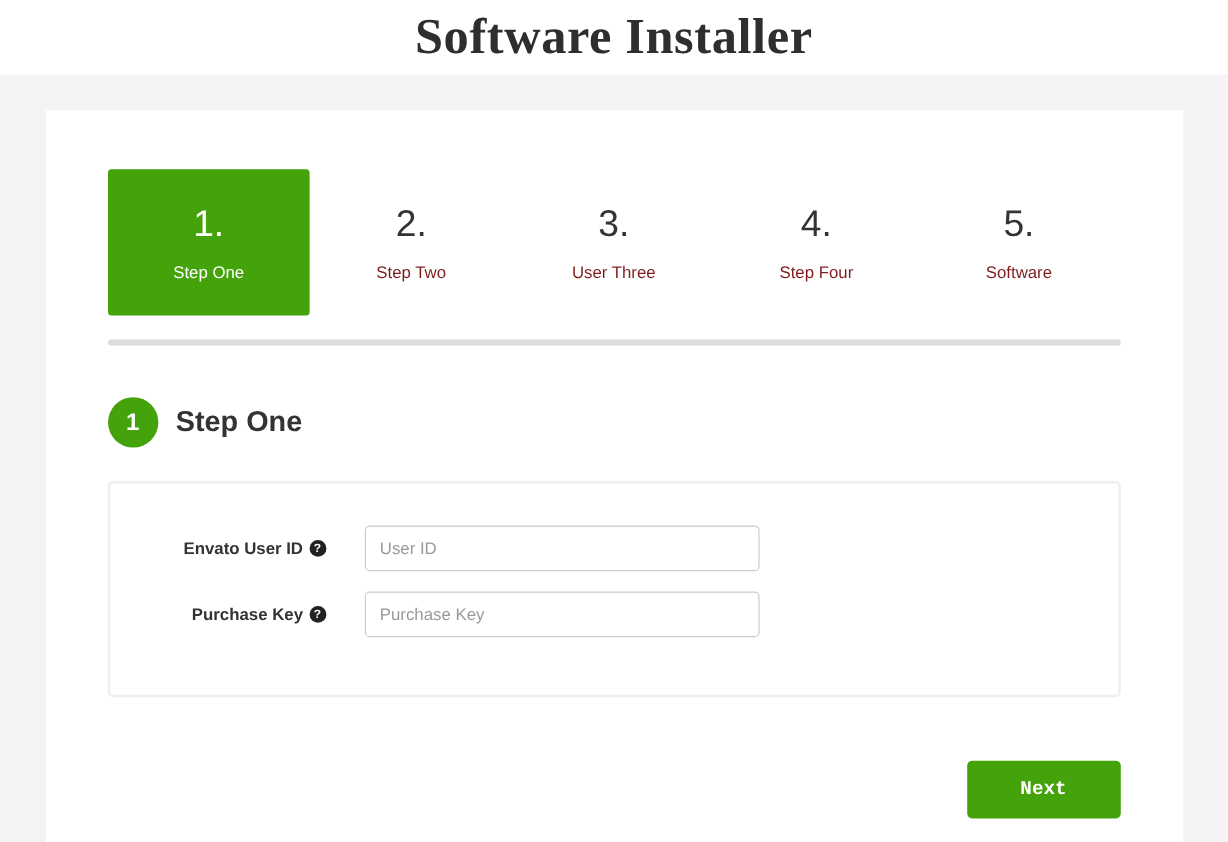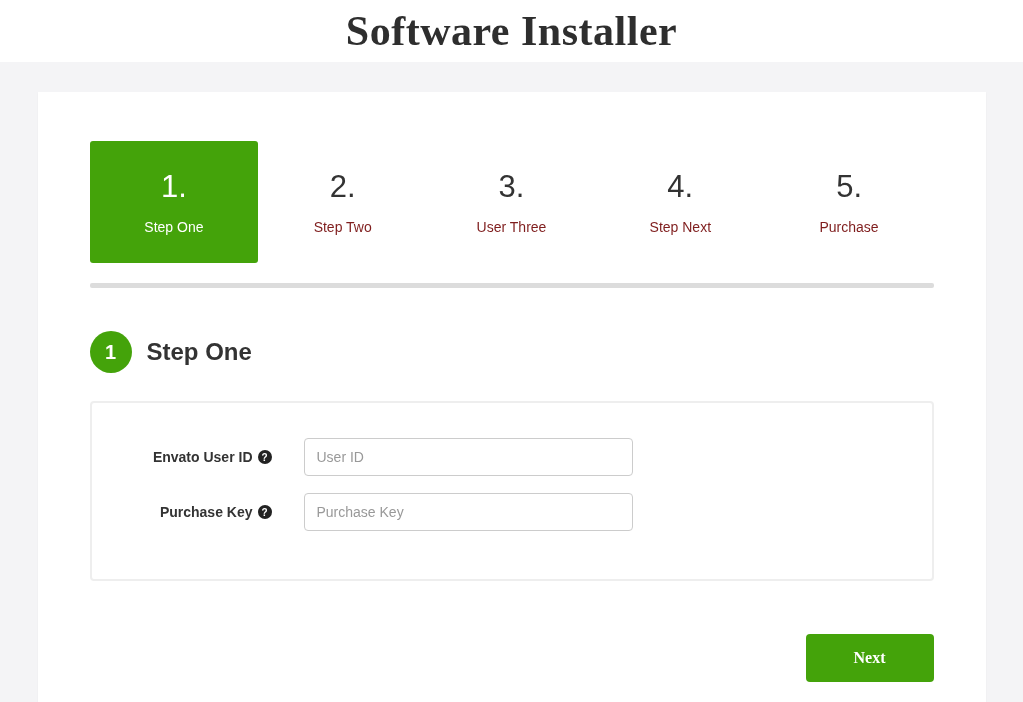--- a/index.html
+++ b/index.html
@@ -145,21 +145,21 @@
   .next-button {
     width: 128px;
     height: 48px;
     background: #44a30a;
     color: #fff;
     border: none;
     border-radius: 4px;
     font-size: 16px;
     font-weight: bold;
     cursor: pointer;
-    font-family: Liberation Serif, serif;
+    font-family: Liberation Mono, monospace;
   }
 </style>
 </head>
 <body>
 
 <header class="top-strip">
   <h1 class="page-title">Software Installer</h1>
 </header>
 
 <main class="card">
@@ -172,25 +172,25 @@
     <div class="step">
       <div class="num">2.</div>
       <div class="lbl">Step Two</div>
     </div>
     <div class="step">
       <div class="num">3.</div>
       <div class="lbl">User Three</div>
     </div>
     <div class="step">
       <div class="num">4.</div>
-      <div class="lbl">Step Next</div>
+      <div class="lbl">Step Four</div>
     </div>
     <div class="step">
       <div class="num">5.</div>
-      <div class="lbl">Purchase</div>
+      <div class="lbl">Software</div>
     </div>
   </nav>
   <div class="stepper-track"></div>
 
   <div class="section-head">
     <div class="step-badge">1</div>
     <h2 class="section-title">Step One</h2>
   </div>
 
   <section class="form-panel">

